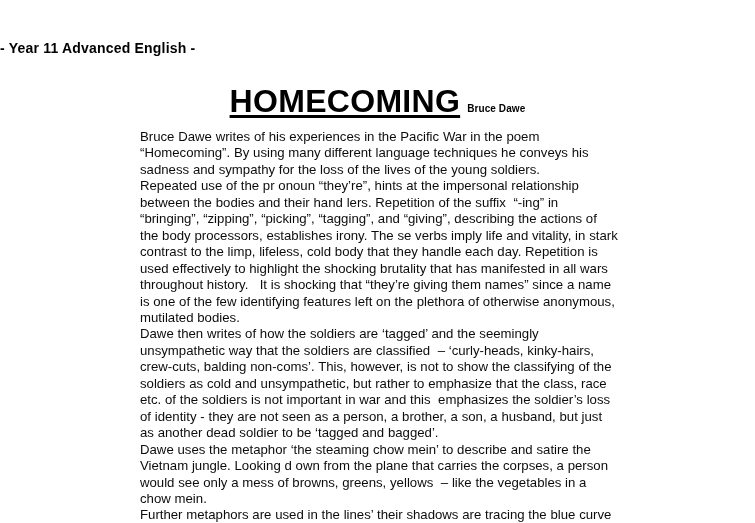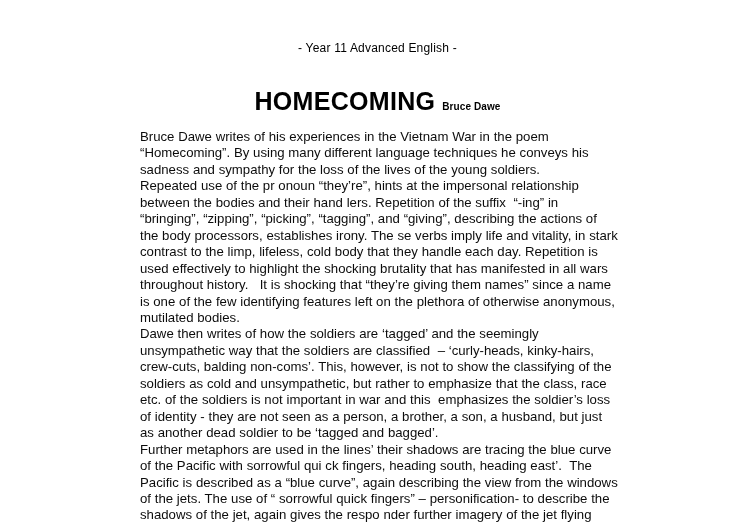--- a/index.html
+++ b/index.html
@@ -24,42 +24,43 @@
     background: #ffffff;
     box-sizing: border-box;
   }
 
   
   .doc-header {
     position: absolute;
     top: 41px;
     left: 0;
     width: 755px;
-    text-align: center;
-    font-size: 12px;
-    font-weight: normal;
+    text-align: left;
+    font-size: 14px;
+    font-weight: bold;
     letter-spacing: 0.2px;
     line-height: 14px;
     color: #000;
   }
 
   
   .title-block {
     position: absolute;
     top: 88px;
     left: 0;
     width: 755px;
     text-align: center;
     white-space: nowrap;
     line-height: 26px;
   }
   .title-main {
-    font-size: 25px;
+    font-size: 32px;
     font-weight: bold;
     letter-spacing: 0.3px;
+    text-decoration: underline;
     text-underline-offset: 3px;
     vertical-align: baseline;
   }
   .title-author {
     font-size: 10px;
     font-weight: bold;
     letter-spacing: 0.1px;
     margin-left: 7px;
     vertical-align: baseline;
   }
@@ -87,19 +88,20 @@
 
 <div class="page">
 
   <div class="doc-header">- Year 11 Advanced English -</div>
 
   <div class="title-block">
     <span class="title-main">HOMECOMING</span><span class="title-author">Bruce Dawe</span>
   </div>
 
   <div class="body-copy">
-    <p class="para">Bruce Dawe writes of his experiences in the Vietnam War in the poem “Homecoming”. By using many different language techniques he conveys his sadness and sympathy for the loss of the lives of the young soldiers.</p>
+    <p class="para">Bruce Dawe writes of his experiences in the Pacific War in the poem “Homecoming”. By using many different language techniques he conveys his sadness and sympathy for the loss of the lives of the young soldiers.</p>
     <p class="para">Repeated use of the pr onoun “they’re”, hints at the impersonal relationship between the bodies and their hand lers. Repetition of the suffix  “-ing” in “bringing”, “zipping”, “picking”, “tagging”, and “giving”, describing the actions of the body processors, establishes irony. The se verbs imply life and vitality, in stark contrast to the limp, lifeless, cold body that they handle each day. Repetition is used effectively to highlight the shocking brutality that has manifested in all wars throughout history.   It is shocking that “they’re giving them names” since a name is one of the few identifying features left on the plethora of otherwise anonymous, mutilated bodies.</p>
     <p class="para">Dawe then writes of how the soldiers are ‘tagged’ and the seemingly unsympathetic way that the soldiers are classified  – ‘curly-heads, kinky-hairs, crew-cuts, balding non-coms’. This, however, is not to show the classifying of the soldiers as cold and unsympathetic, but rather to emphasize that the class, race etc. of the soldiers is not important in war and this  emphasizes the soldier’s loss of identity - they are not seen as a person, a brother, a son, a husband, but just as another dead soldier to be ‘tagged and bagged’.</p>
+    <p class="para">Dawe uses the metaphor ‘the steaming chow mein’ to describe and satire the Vietnam jungle. Looking d own from the plane that carries the corpses, a person would see only a mess of browns, greens, yellows  – like the vegetables in a chow mein.</p>
     <p class="para">Further metaphors are used in the lines’ their shadows are tracing the blue curve of the Pacific with sorrowful qui ck fingers, heading south, heading east’.  The Pacific is described as a “blue curve”, again describing the view from the windows of the jets. The use of “ sorrowful quick fingers” – personification- to describe the shadows of the jet, again gives the respo nder further imagery of the jet flying over the Vietnam</p>
   </div>
 
 </div>
 
 </body></html>

